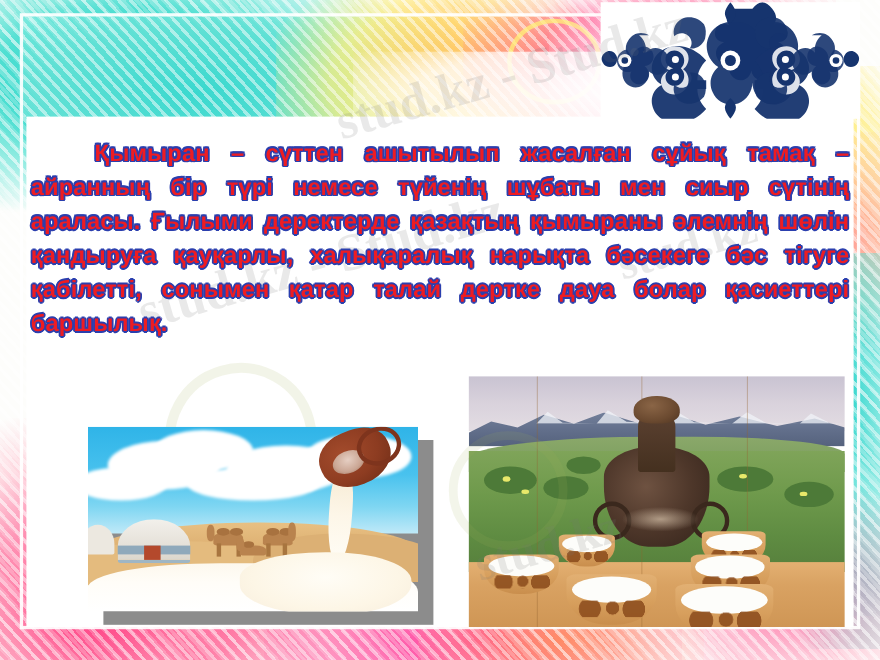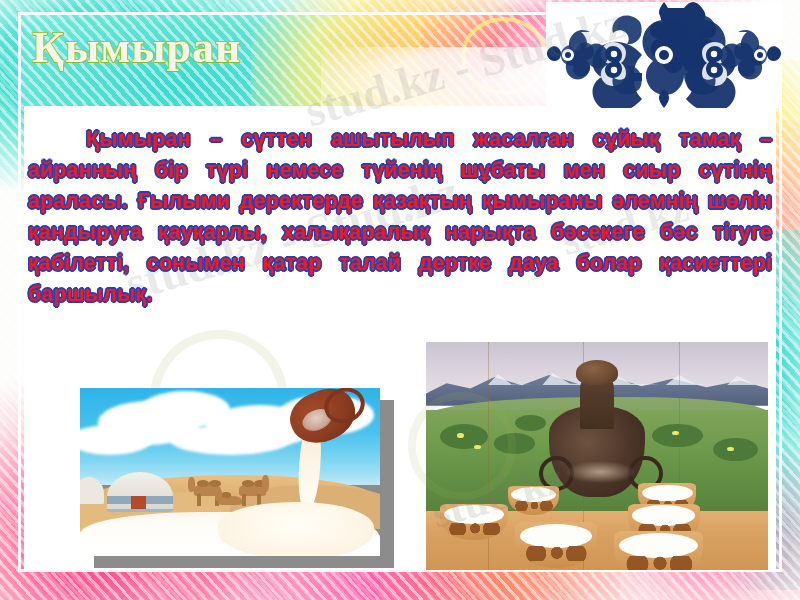--- a/index.html
+++ b/index.html
@@ -324,21 +324,20 @@
     <div class="hb-stripes"></div>
     <div class="hb-ring"></div>
     <div class="hb-white-r"></div>
     <div class="hb-white-b"></div>
   </div>
 
   <div class="panel"></div>
 
   <div class="frame"></div>
 
-  <div class="title">Қымыран</div>
 
   <div class="ornament">
     <svg viewBox="0 0 236 106" xmlns="http://www.w3.org/2000/svg" aria-hidden="true">
       <g fill="#16346e">
 
         <path d="M118 6c-5 6-4 11-1 15-6-3-12 0-13 6-1 6 4 10 9 9-7 3-10 9-7 15 2 5 9 7 13 3-4 6-2 13 4 16 6 3 13-1 14-8 1 7 8 11 14 8 6-3 8-10 4-16 4 4 11 2 13-3 3-6 0-12-7-15 5 1 10-3 9-9-1-6-7-9-13-6 3-4 4-9-1-15-3-4-6-6-9-6s-6 2-9 6z"></path>
         <path d="M118 18c-9 0-17 6-20 14-4 10 0 21 9 27-7 6-9 15-5 23 4 9 14 13 23 10 8-3 13-11 13-19 0 8 5 16 13 19 9 3 19-1 23-10 4-8 2-17-5-23 9-6 13-17 9-27-3-8-11-14-20-14-7 0-13 3-17 9-4-6-10-9-17-9z" opacity=".93"></path>
         <circle cx="118" cy="53" r="9" fill="#fff"></circle>
         <circle cx="118" cy="53" r="5"></circle>
 

